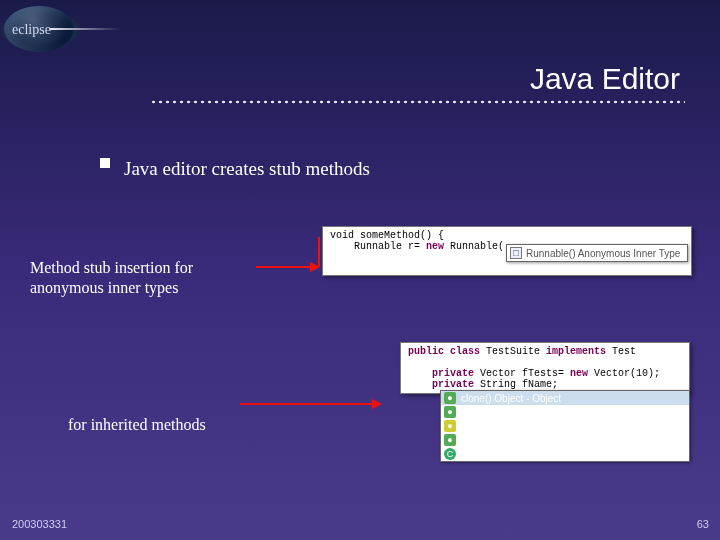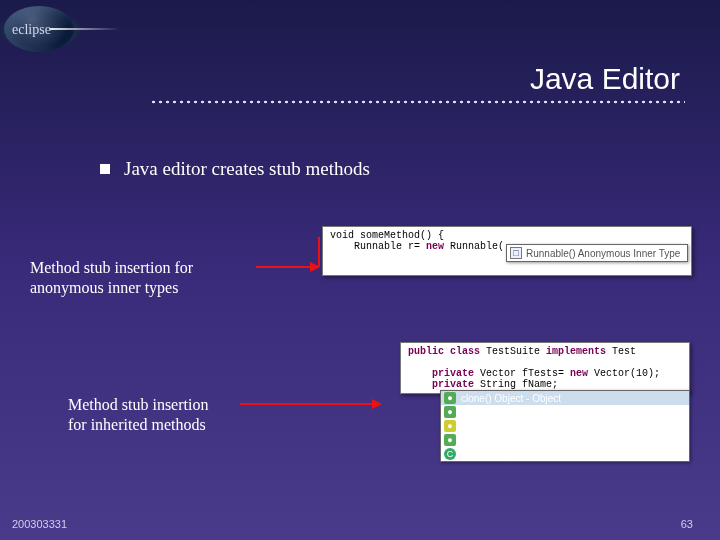--- a/index.html
+++ b/index.html
@@ -49,21 +49,21 @@
     top: 100px; left: 150px; right: 35px;
     height: 8px;
     background-image: radial-gradient(circle 1.2px, #fff 1.2px, transparent 1.6px);
     background-size: 7px 4px;
     background-repeat: repeat-x;
     opacity: 0.85;
   }
   .bullet-row {
     position: absolute;
     top: 158px; left: 100px;
-    display: flex; align-items: center; gap: 14px;
+    display: flex; align-items: flex-start; gap: 14px;
   }
   .bullet-sq {
     width: 10px; height: 10px; background: #fff;
   }
   .bullet-text {
     font-family: "Comic Sans MS", cursive;
     font-size: 19px;
   }
   .caption1 {
     position: absolute;
@@ -155,21 +155,21 @@
   .ico.c { background:#3a6; color:#fff; border-radius:6px; }
   .footer-id {
     position: absolute;
     bottom: 10px; left: 12px;
     font-size: 11px; color: #cfcff0;
     font-family: Verdana, sans-serif;
     text-align: center;
   }
   .footer-num {
     position: absolute;
-    bottom: 10px; right: 27px;
+    bottom: 10px; right: 11px;
     font-size: 11px; color: #cfcff0;
     font-family: Verdana, sans-serif;
   }
 </style>
 </head>
 <body>
 
 <div class="logo">
   <div class="logo-flare"></div>
   <div class="logo-text">eclipse</div>
@@ -182,21 +182,21 @@
   <div class="bullet-sq"></div>
   <div class="bullet-text">Java editor creates stub methods</div>
 </div>
 
 <div class="caption1">
   <span>Method stub insertion for</span><br>
   <span>anonymous inner types</span>
 </div>
 
 <div class="caption2">
-  <span>Method stub insertion</span><br>
+  <br>
   <span>for inherited methods</span>
 </div>
 
 <div class="arrow arrow1"></div>
 <div class="arrow1b"></div>
 <div class="arrow arrow2"></div>
 
 <div class="popup popup1">
   <div class="line">void someMethod() {</div>
   <div class="line"><span>    Runnable r= </span><span class="kw">new</span><span> Runnable(</span></div>

